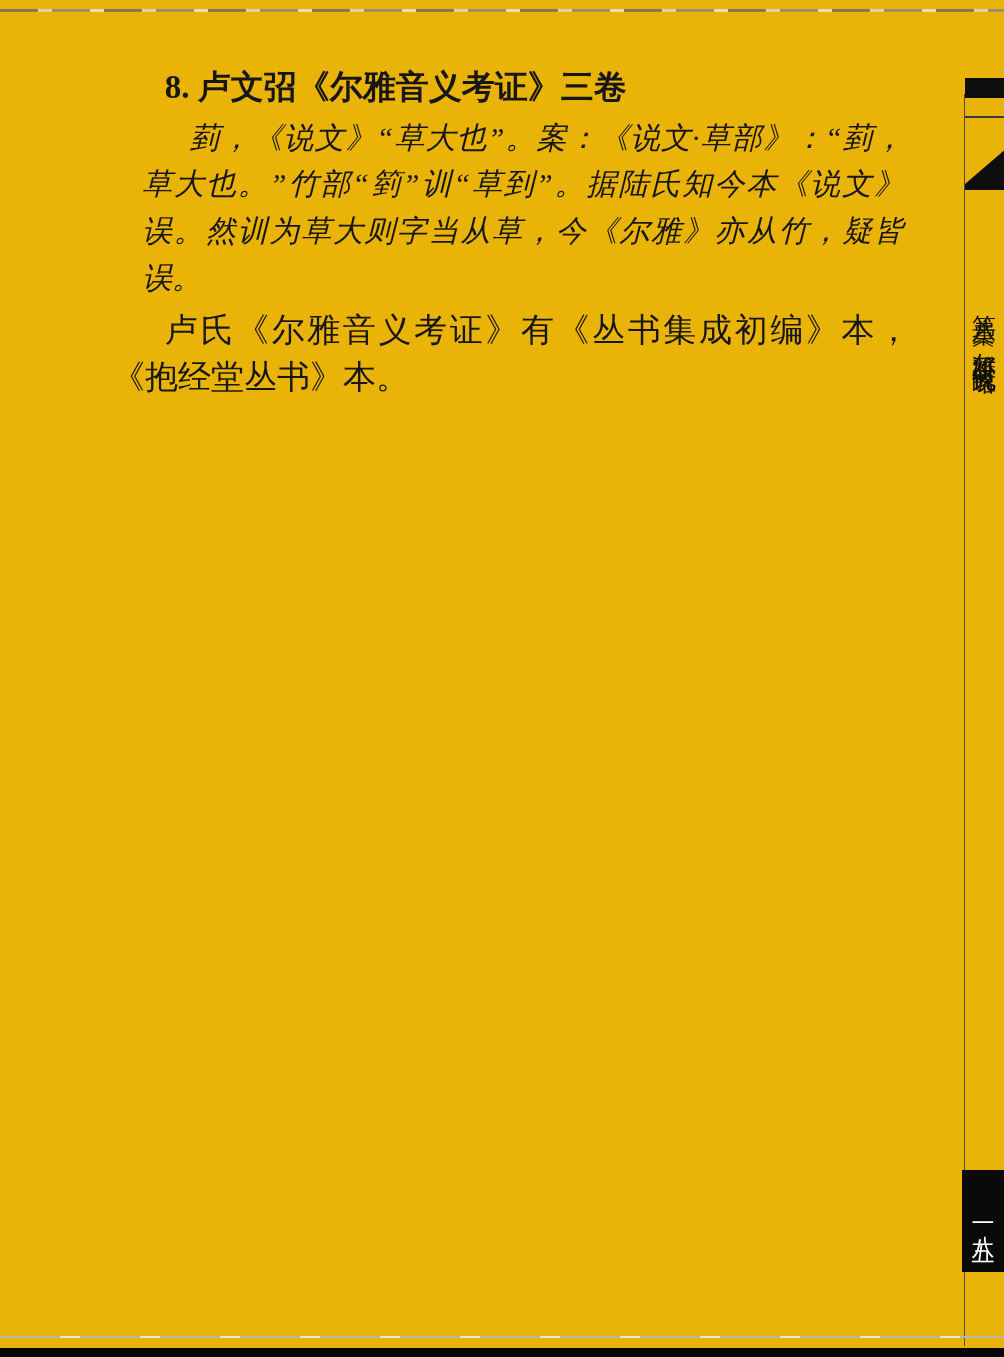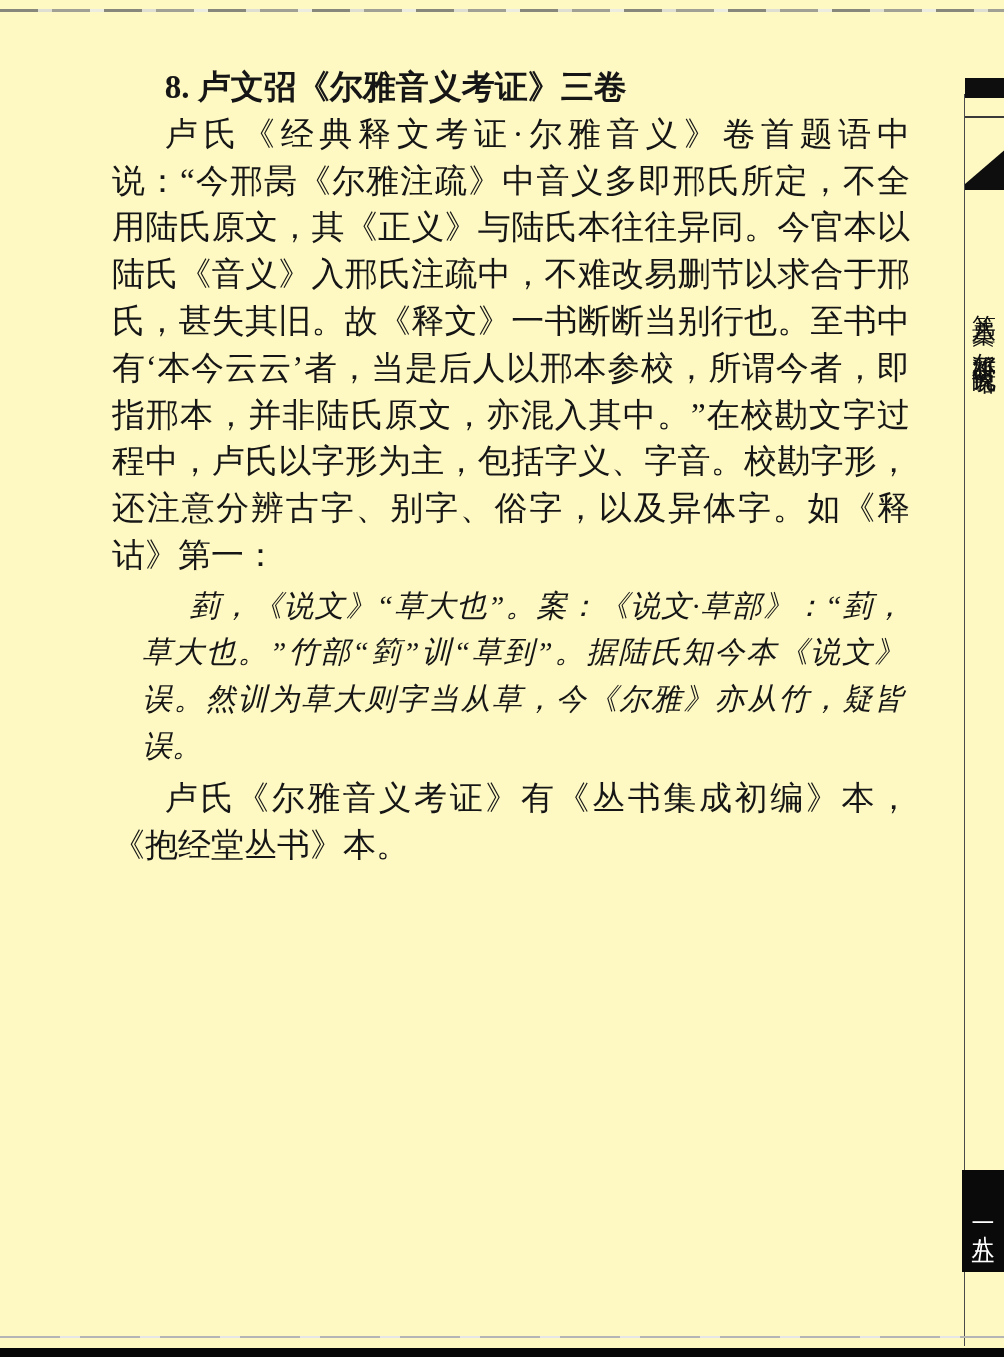--- a/index.html
+++ b/index.html
@@ -1,19 +1,19 @@
 <!DOCTYPE html>
 <html><head>
 <meta charset="utf-8">
 <style>
   html,body{margin:0;padding:0;background:#e9e9e9;}
   .page{
     position:relative;
     width:1004px;height:1357px;
-    background:#fef9c3;
+    background:#eab308;
     overflow:hidden;
     font-family:"Liberation Serif","DejaVu Serif",serif;
   }
   
   .top-edge-line{
     position:absolute;left:0;top:9px;width:1004px;height:3px;
     background:repeating-linear-gradient(to right,#6b6b6b 0 38px,#d8d8d8 38px 52px,#8a8a8a 52px 90px,#e9e9e9 90px 104px);
     opacity:.8;
   }
   .bottom-faint-line{
@@ -74,21 +74,20 @@
 </style>
 </head>
 <body>
 
 <div class="page">
 
   <div class="top-edge-line"></div>
 
   <div class="text-block">
       <p class="heading">8. 卢文弨《尔雅音义考证》三卷</p>
-      <p class="paragraph">卢氏《经典释文考证·尔雅音义》卷首题语中说：“今邢昺《尔雅注疏》中音义多即邢氏所定，不全用陆氏原文，其《正义》与陆氏本往往异同。今官本以陆氏《音义》入邢氏注疏中，不难改易删节以求合于邢氏，甚失其旧。故《释文》一书断断当别行也。至书中有‘本今云云’者，当是后人以邢本参校，所谓今者，即指邢本，并非陆氏原文，亦混入其中。”在校勘文字过程中，卢氏以字形为主，包括字义、字音。校勘字形，还注意分辨古字、别字、俗字，以及异体字。如《释诂》第一：</p>
       <p class="quote">菿，《说文》“草大也”。案：《说文·草部》：“菿，草大也。”竹部“箌”训“草到”。据陆氏知今本《说文》误。然训为草大则字当从草，今《尔雅》亦从竹，疑皆误。</p>
       <p class="paragraph">卢氏《尔雅音义考证》有《丛书集成初编》本，《抱经堂丛书》本。</p>
     </div>
 
   <div class="sidebar-rule"></div>
   <div class="tab-bar"></div>
   <div class="tab-line"></div>
   <div class="tab-corner"></div>
 
   <div class="chapter-text">

